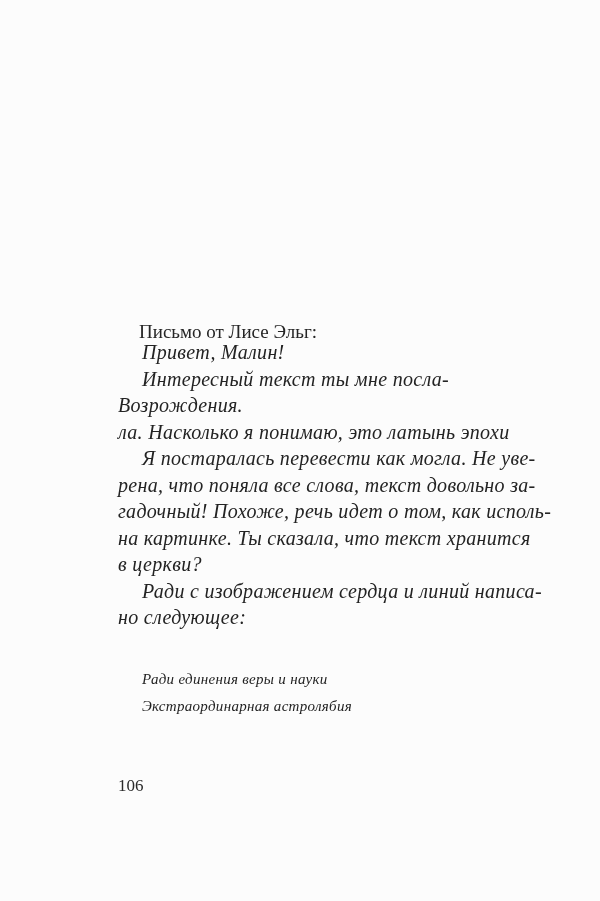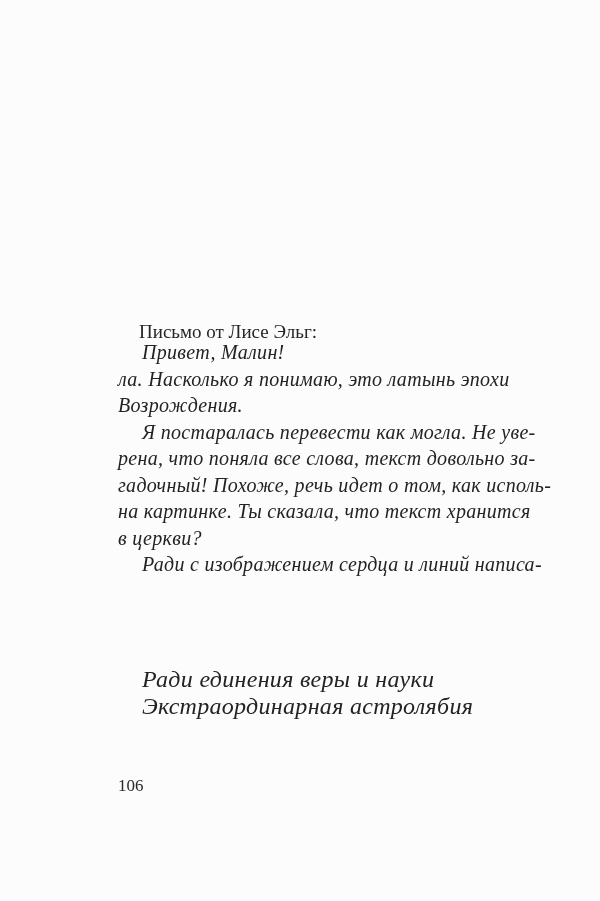--- a/index.html
+++ b/index.html
@@ -45,21 +45,21 @@
     line-height: 26.5px;
     letter-spacing: 0.3px;
     color: #232323;
   }
   .quote {
     position: absolute;
     top: 666px;
     left: 118px;
     width: 420px;
     font-style: italic;
-    font-size: 24px;
+    font-size: 15px;
     line-height: 27px;
     letter-spacing: 0.3px;
     color: #232323;
   }
   .line {
     white-space: nowrap;
   }
   .indent {
     padding-left: 24px;
   }
@@ -75,28 +75,30 @@
 </head>
 <body>
 
 <div class="page">
 
 
   <p class="intro">Письмо от Лисе Эльг:</p>
 
   <div class="letter">
     <div class="line indent">Привет, Малин!</div>
+    <div class="line indent">Интересный текст ты мне посла-</div>
+    <div class="line">Возрождения.</div>
     <div class="line">ла. Насколько я понимаю, это латынь эпохи</div>
-    <div class="line">Возрождения.</div>
     <div class="line indent">Я постаралась перевести как могла. Не уве-</div>
     <div class="line">рена, что поняла все слова, текст довольно за-</div>
     <div class="line">гадочный! Похоже, речь идет о том, как исполь-</div>
     <div class="line">на картинке. Ты сказала, что текст хранится</div>
     <div class="line">в церкви?</div>
     <div class="line indent">Ради с изображением сердца и линий написа-</div>
+    <div class="line">но следующее:</div>
   </div>
 
   <div class="quote">
     <div class="line indent">Ради единения веры и науки</div>
     <div class="line indent">Экстраординарная астролябия</div>
   </div>
 
   <div class="page-number">106</div>
 
 </div>

